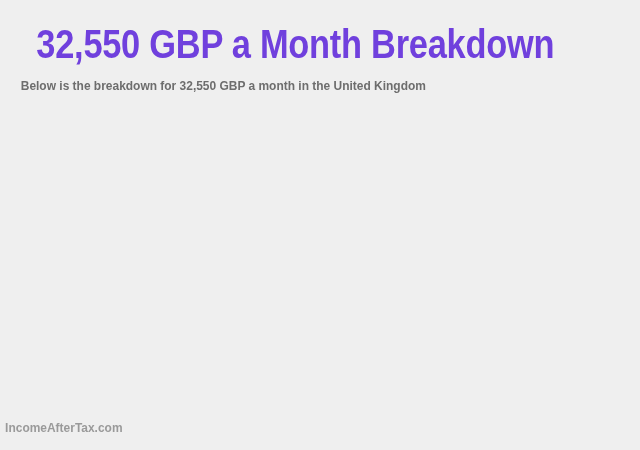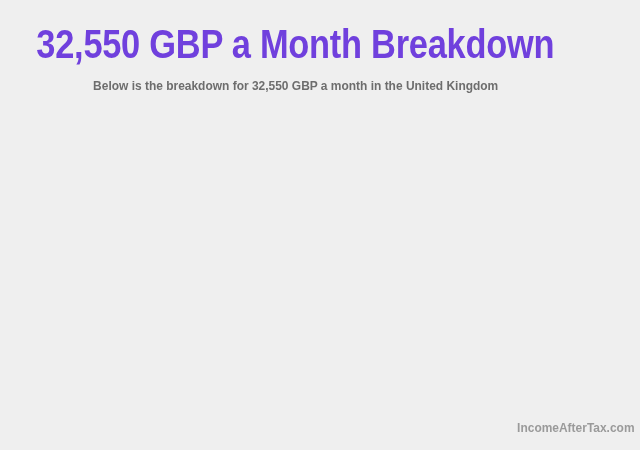--- a/index.html
+++ b/index.html
@@ -18,21 +18,21 @@
     width: 640px;
     height: 450px;
     background: #efefef;
     box-sizing: border-box;
   }
   .header {
     position: absolute;
     top: 0;
     left: 0;
     width: 519px;
-    text-align: right;
+    text-align: left;
     padding-top: 22px;
   }
   .page-title {
     margin: 0;
     font-family: "Liberation Sans", sans-serif;
     font-weight: 700;
     font-size: 40px;
     line-height: 44px;
     letter-spacing: -0.3px;
     color: #7040dd;
@@ -58,21 +58,21 @@
     left: 0;
     width: 640px;
     height: 285px;
     background: transparent;
   }
   .footer {
     position: absolute;
     bottom: 14px;
     left: 0;
     width: 640px;
-    text-align: right;
+    text-align: left;
   }
   .site-credit {
     font-family: "Liberation Sans", sans-serif;
     font-weight: 700;
     font-size: 13px;
     line-height: 16px;
     color: #9a9a9a;
     transform: scaleX(0.92);
     transform-origin: center top;
     display: inline-block;

